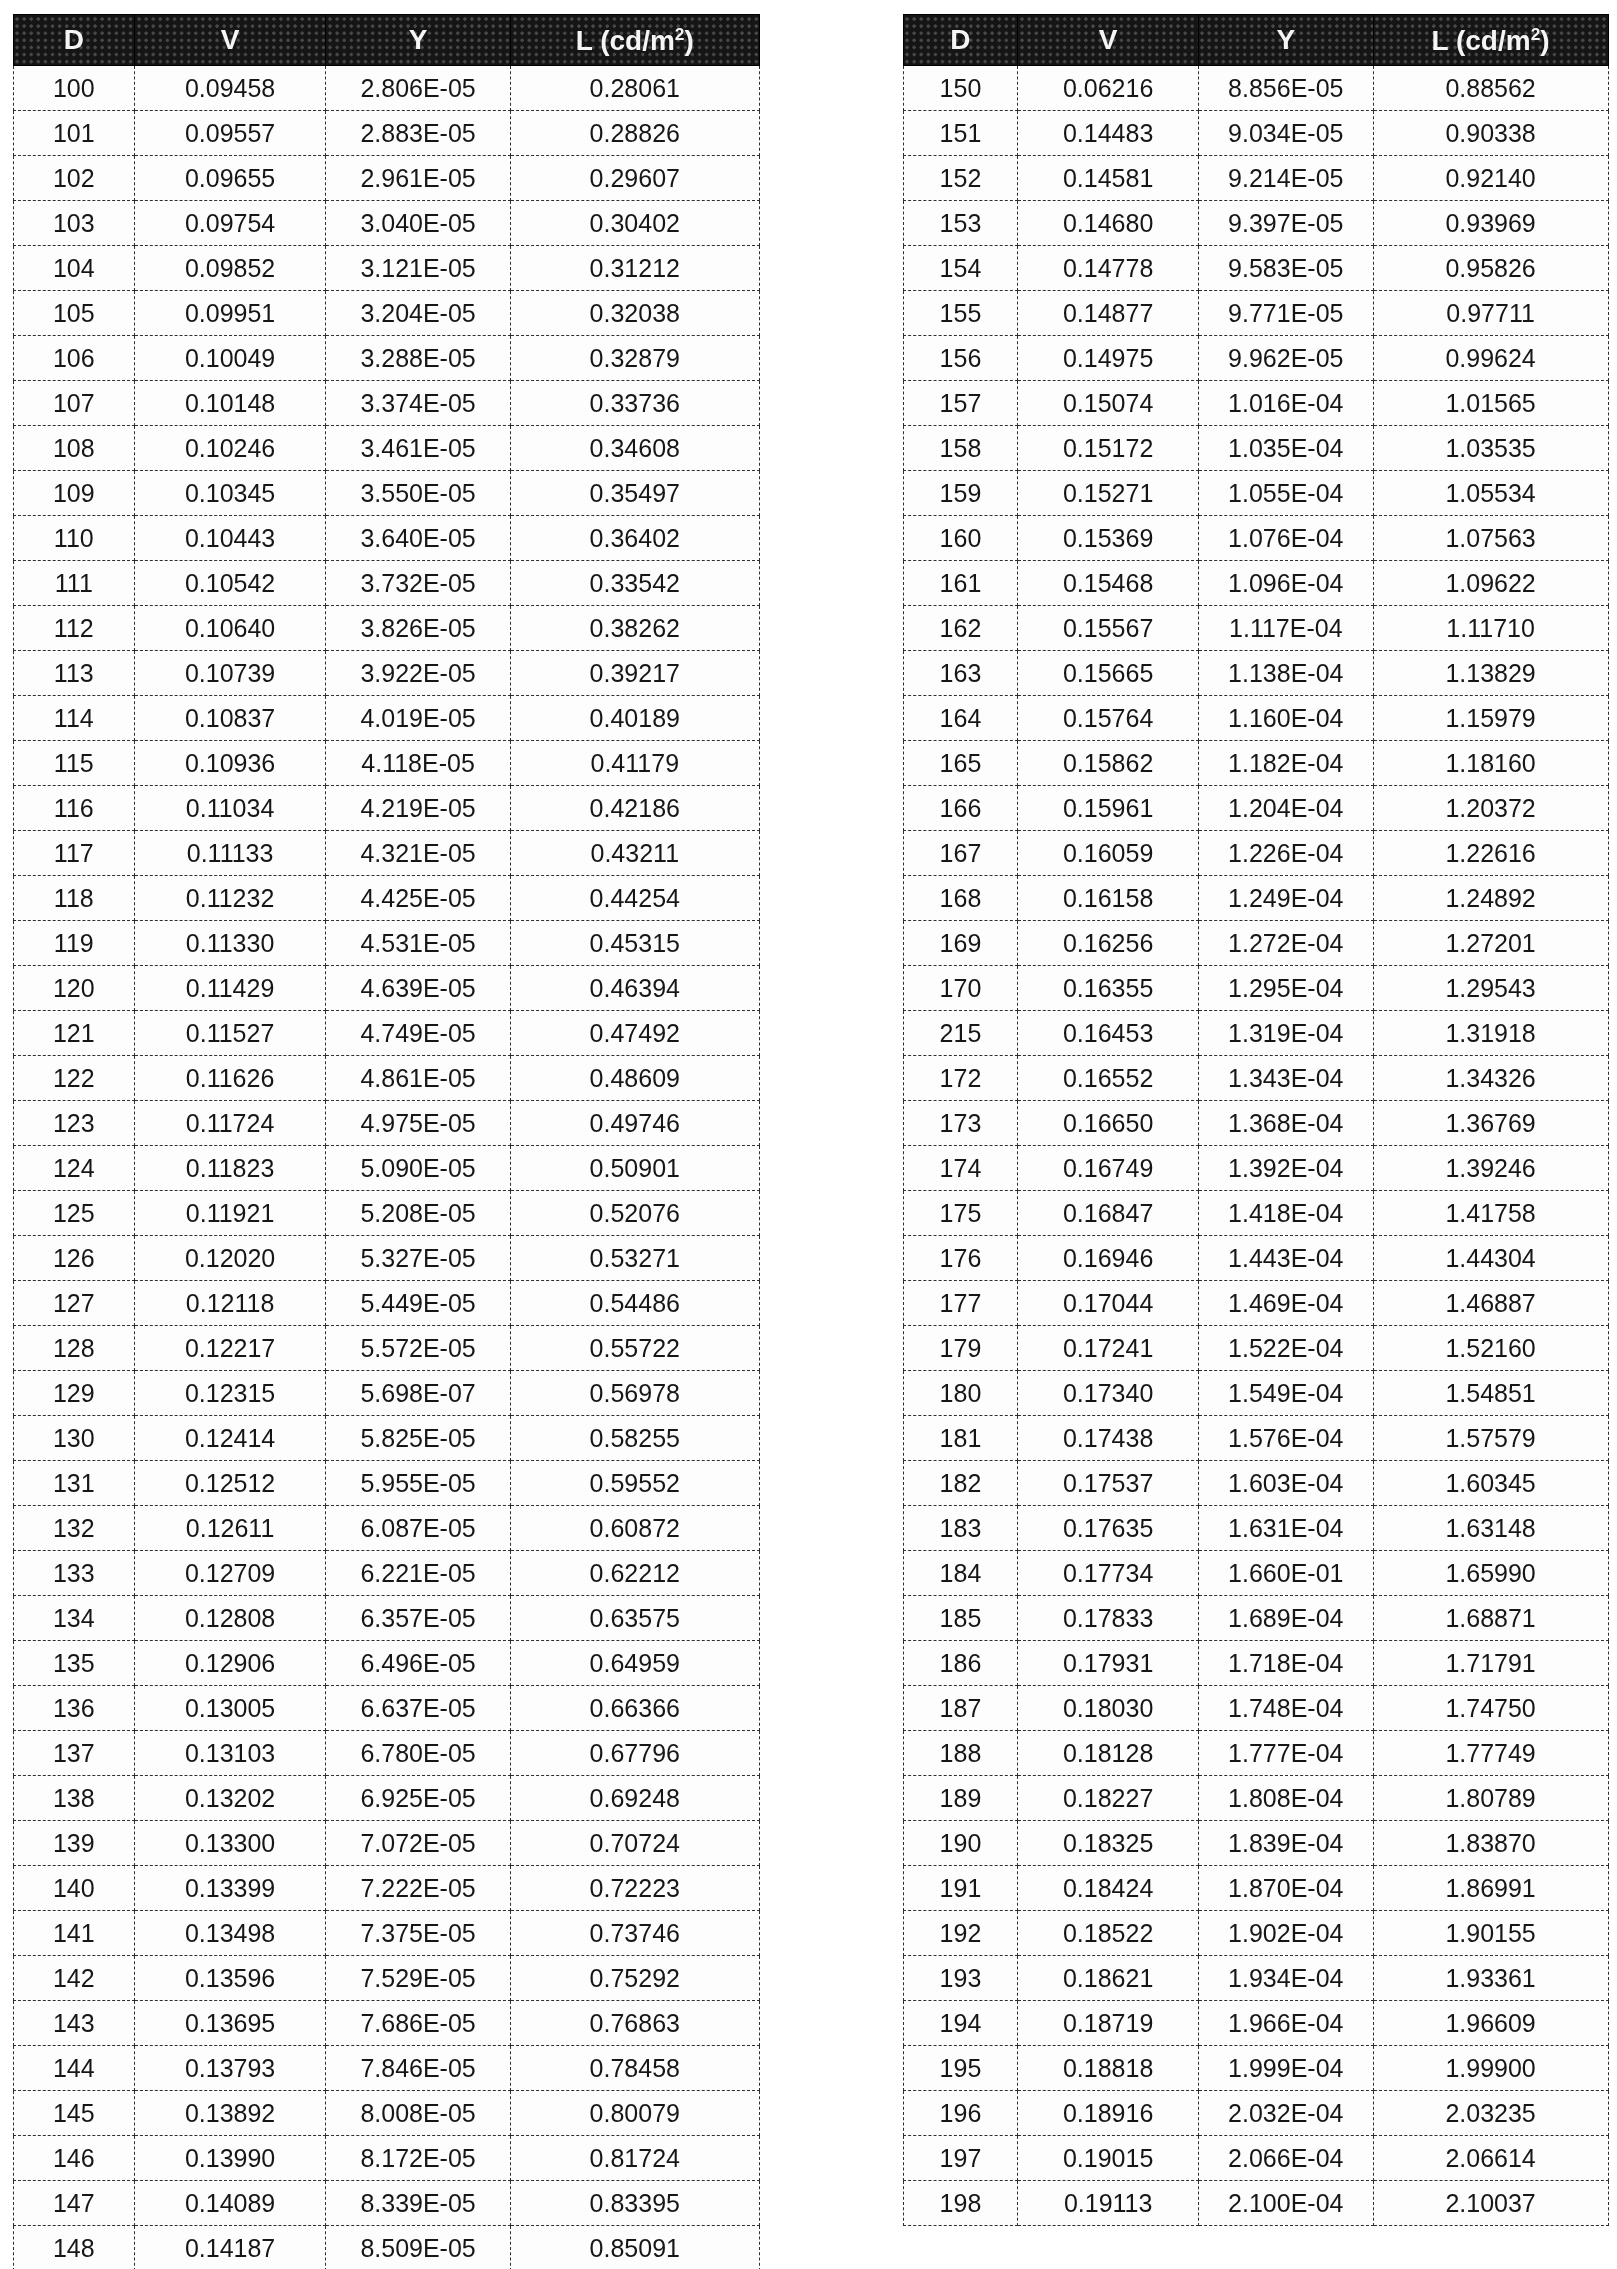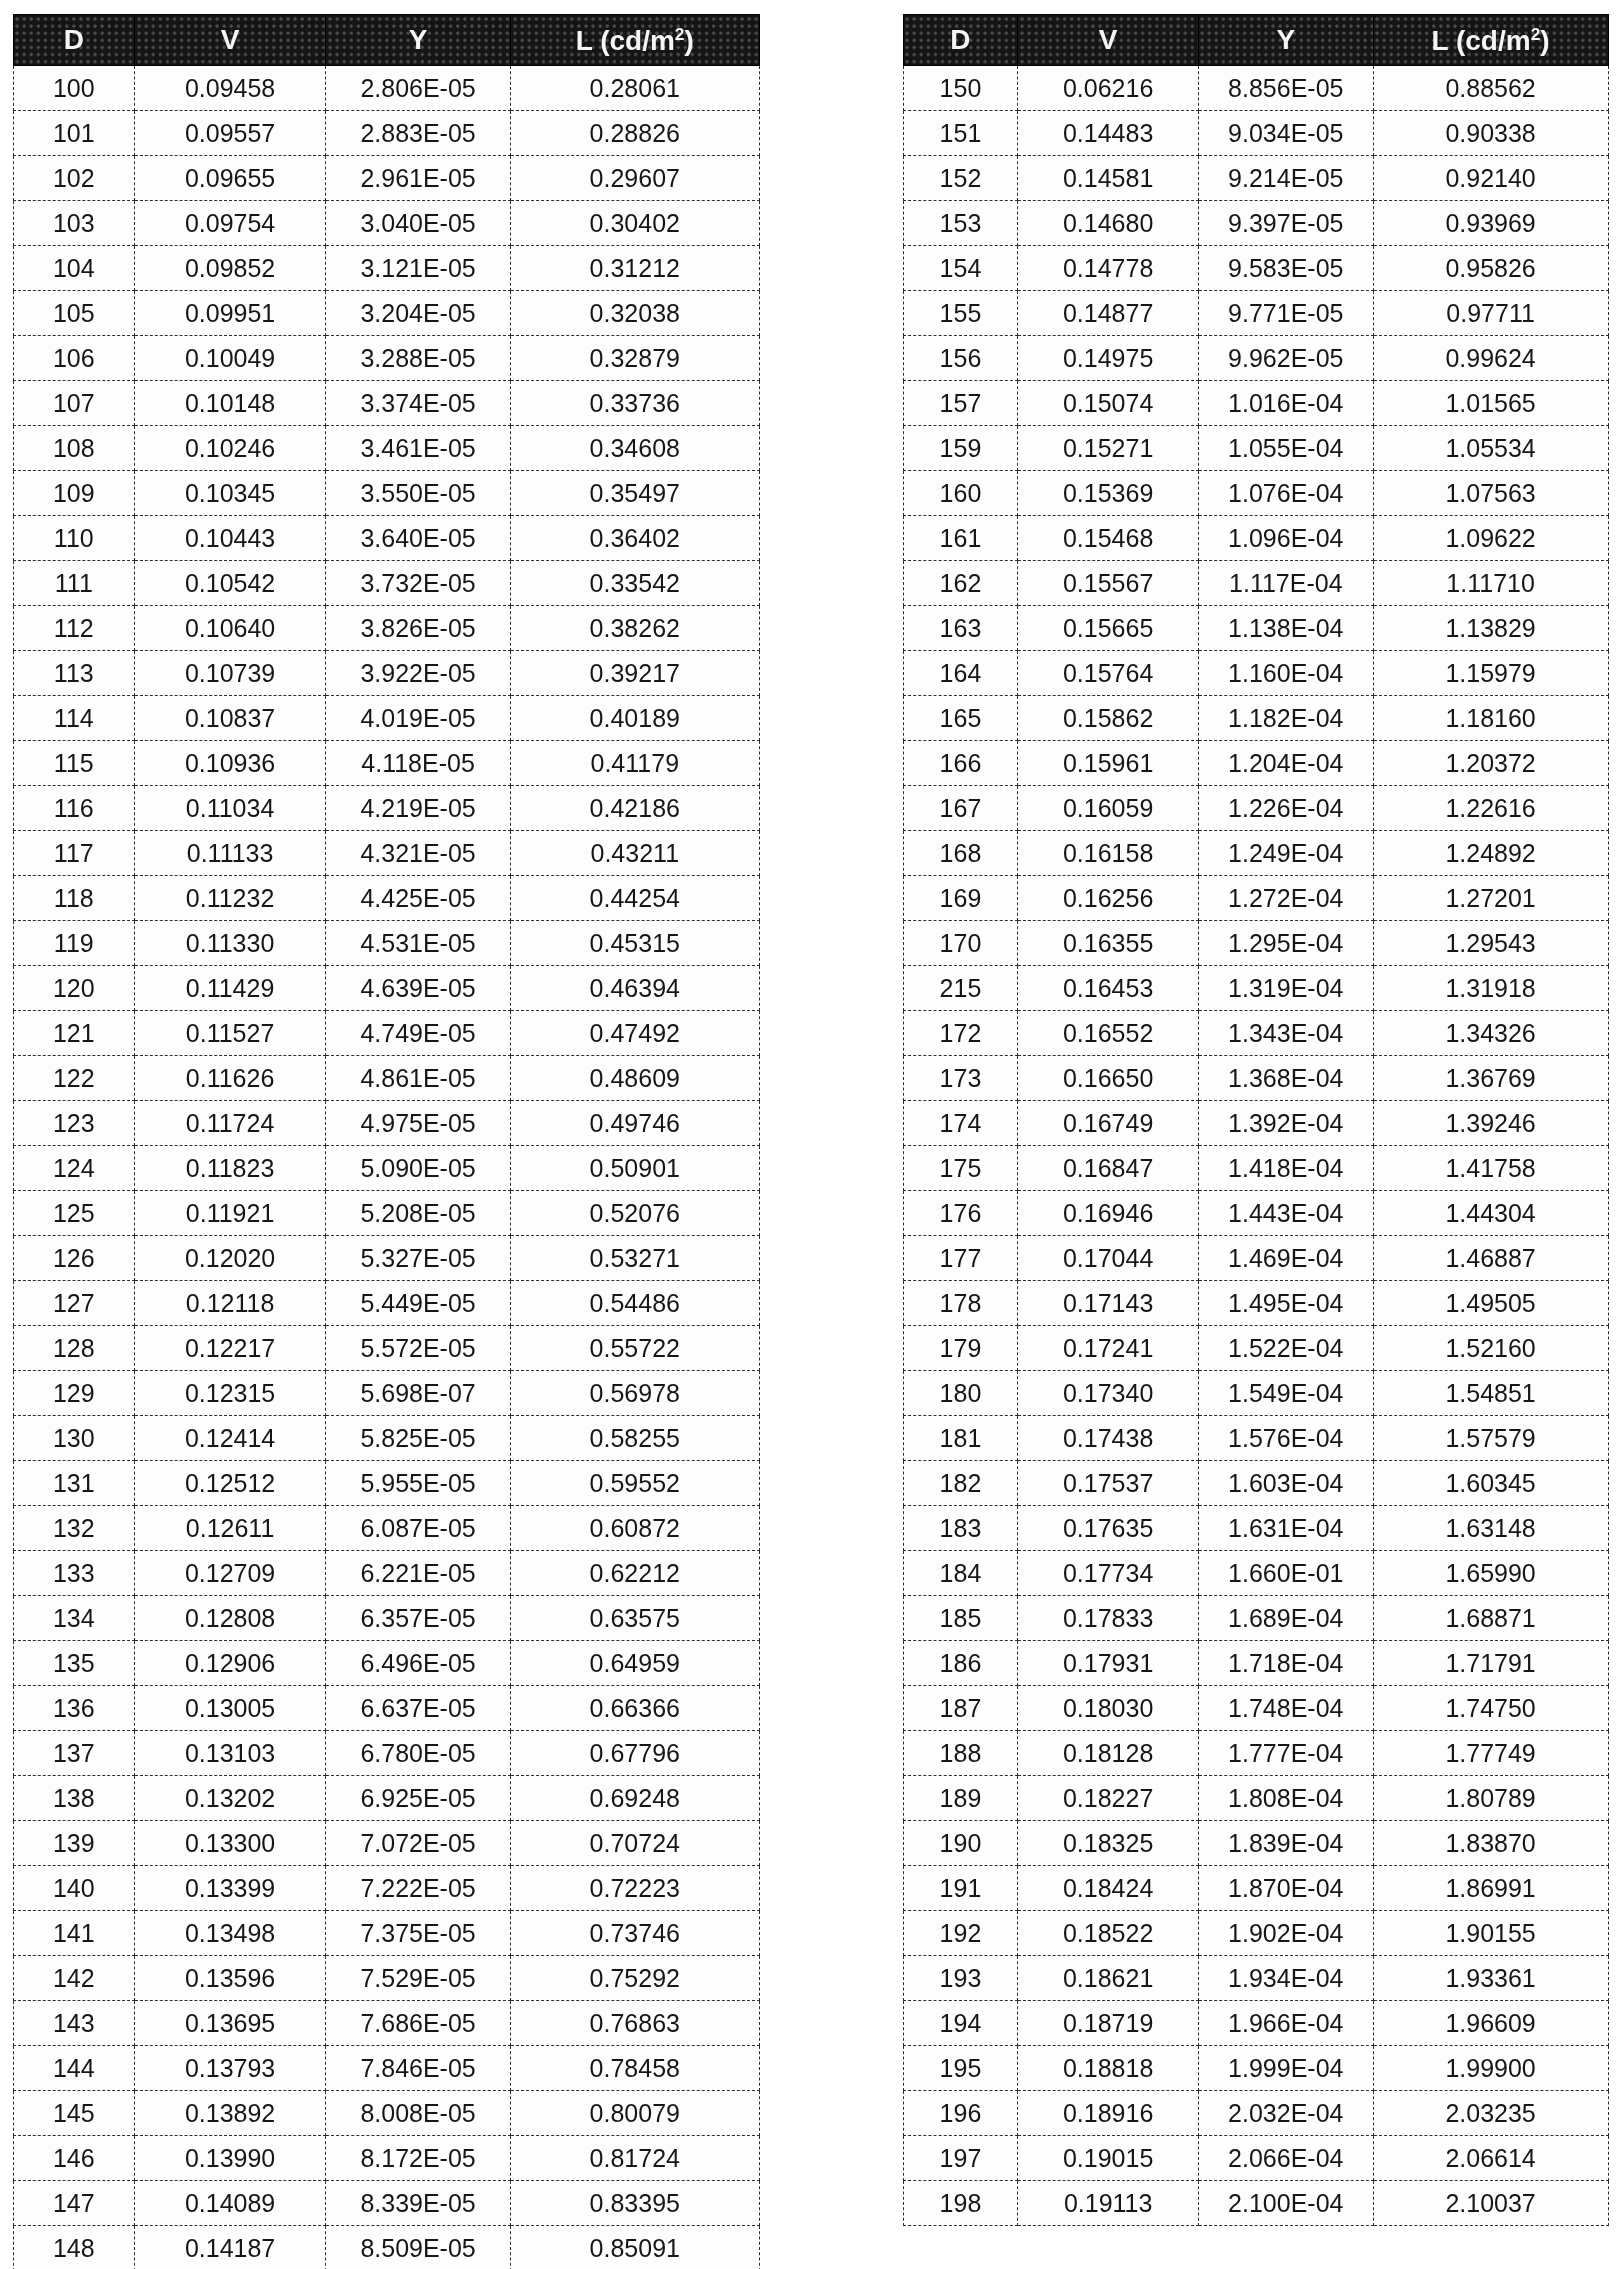--- a/index.html
+++ b/index.html
@@ -435,20 +435,26 @@
           <td>9.962E-05</td>
           <td>0.99624</td>
         </tr>
         <tr>
           <td>157</td>
           <td>0.15074</td>
           <td>1.016E-04</td>
           <td>1.01565</td>
         </tr>
         <tr>
+          <td>158</td>
+          <td>0.15172</td>
+          <td>1.035E-04</td>
+          <td>1.03535</td>
+        </tr>
+        <tr>
           <td>159</td>
           <td>0.15271</td>
           <td>1.055E-04</td>
           <td>1.05534</td>
         </tr>
         <tr>
           <td>160</td>
           <td>0.15369</td>
           <td>1.076E-04</td>
           <td>1.07563</td>
@@ -547,26 +553,20 @@
           <td>176</td>
           <td>0.16946</td>
           <td>1.443E-04</td>
           <td>1.44304</td>
         </tr>
         <tr>
           <td>177</td>
           <td>0.17044</td>
           <td>1.469E-04</td>
           <td>1.46887</td>
-        </tr>
-        <tr>
-          <td>178</td>
-          <td>0.17143</td>
-          <td>1.495E-04</td>
-          <td>1.49505</td>
         </tr>
         <tr>
           <td>179</td>
           <td>0.17241</td>
           <td>1.522E-04</td>
           <td>1.52160</td>
         </tr>
         <tr>
           <td>180</td>
           <td>0.17340</td>

